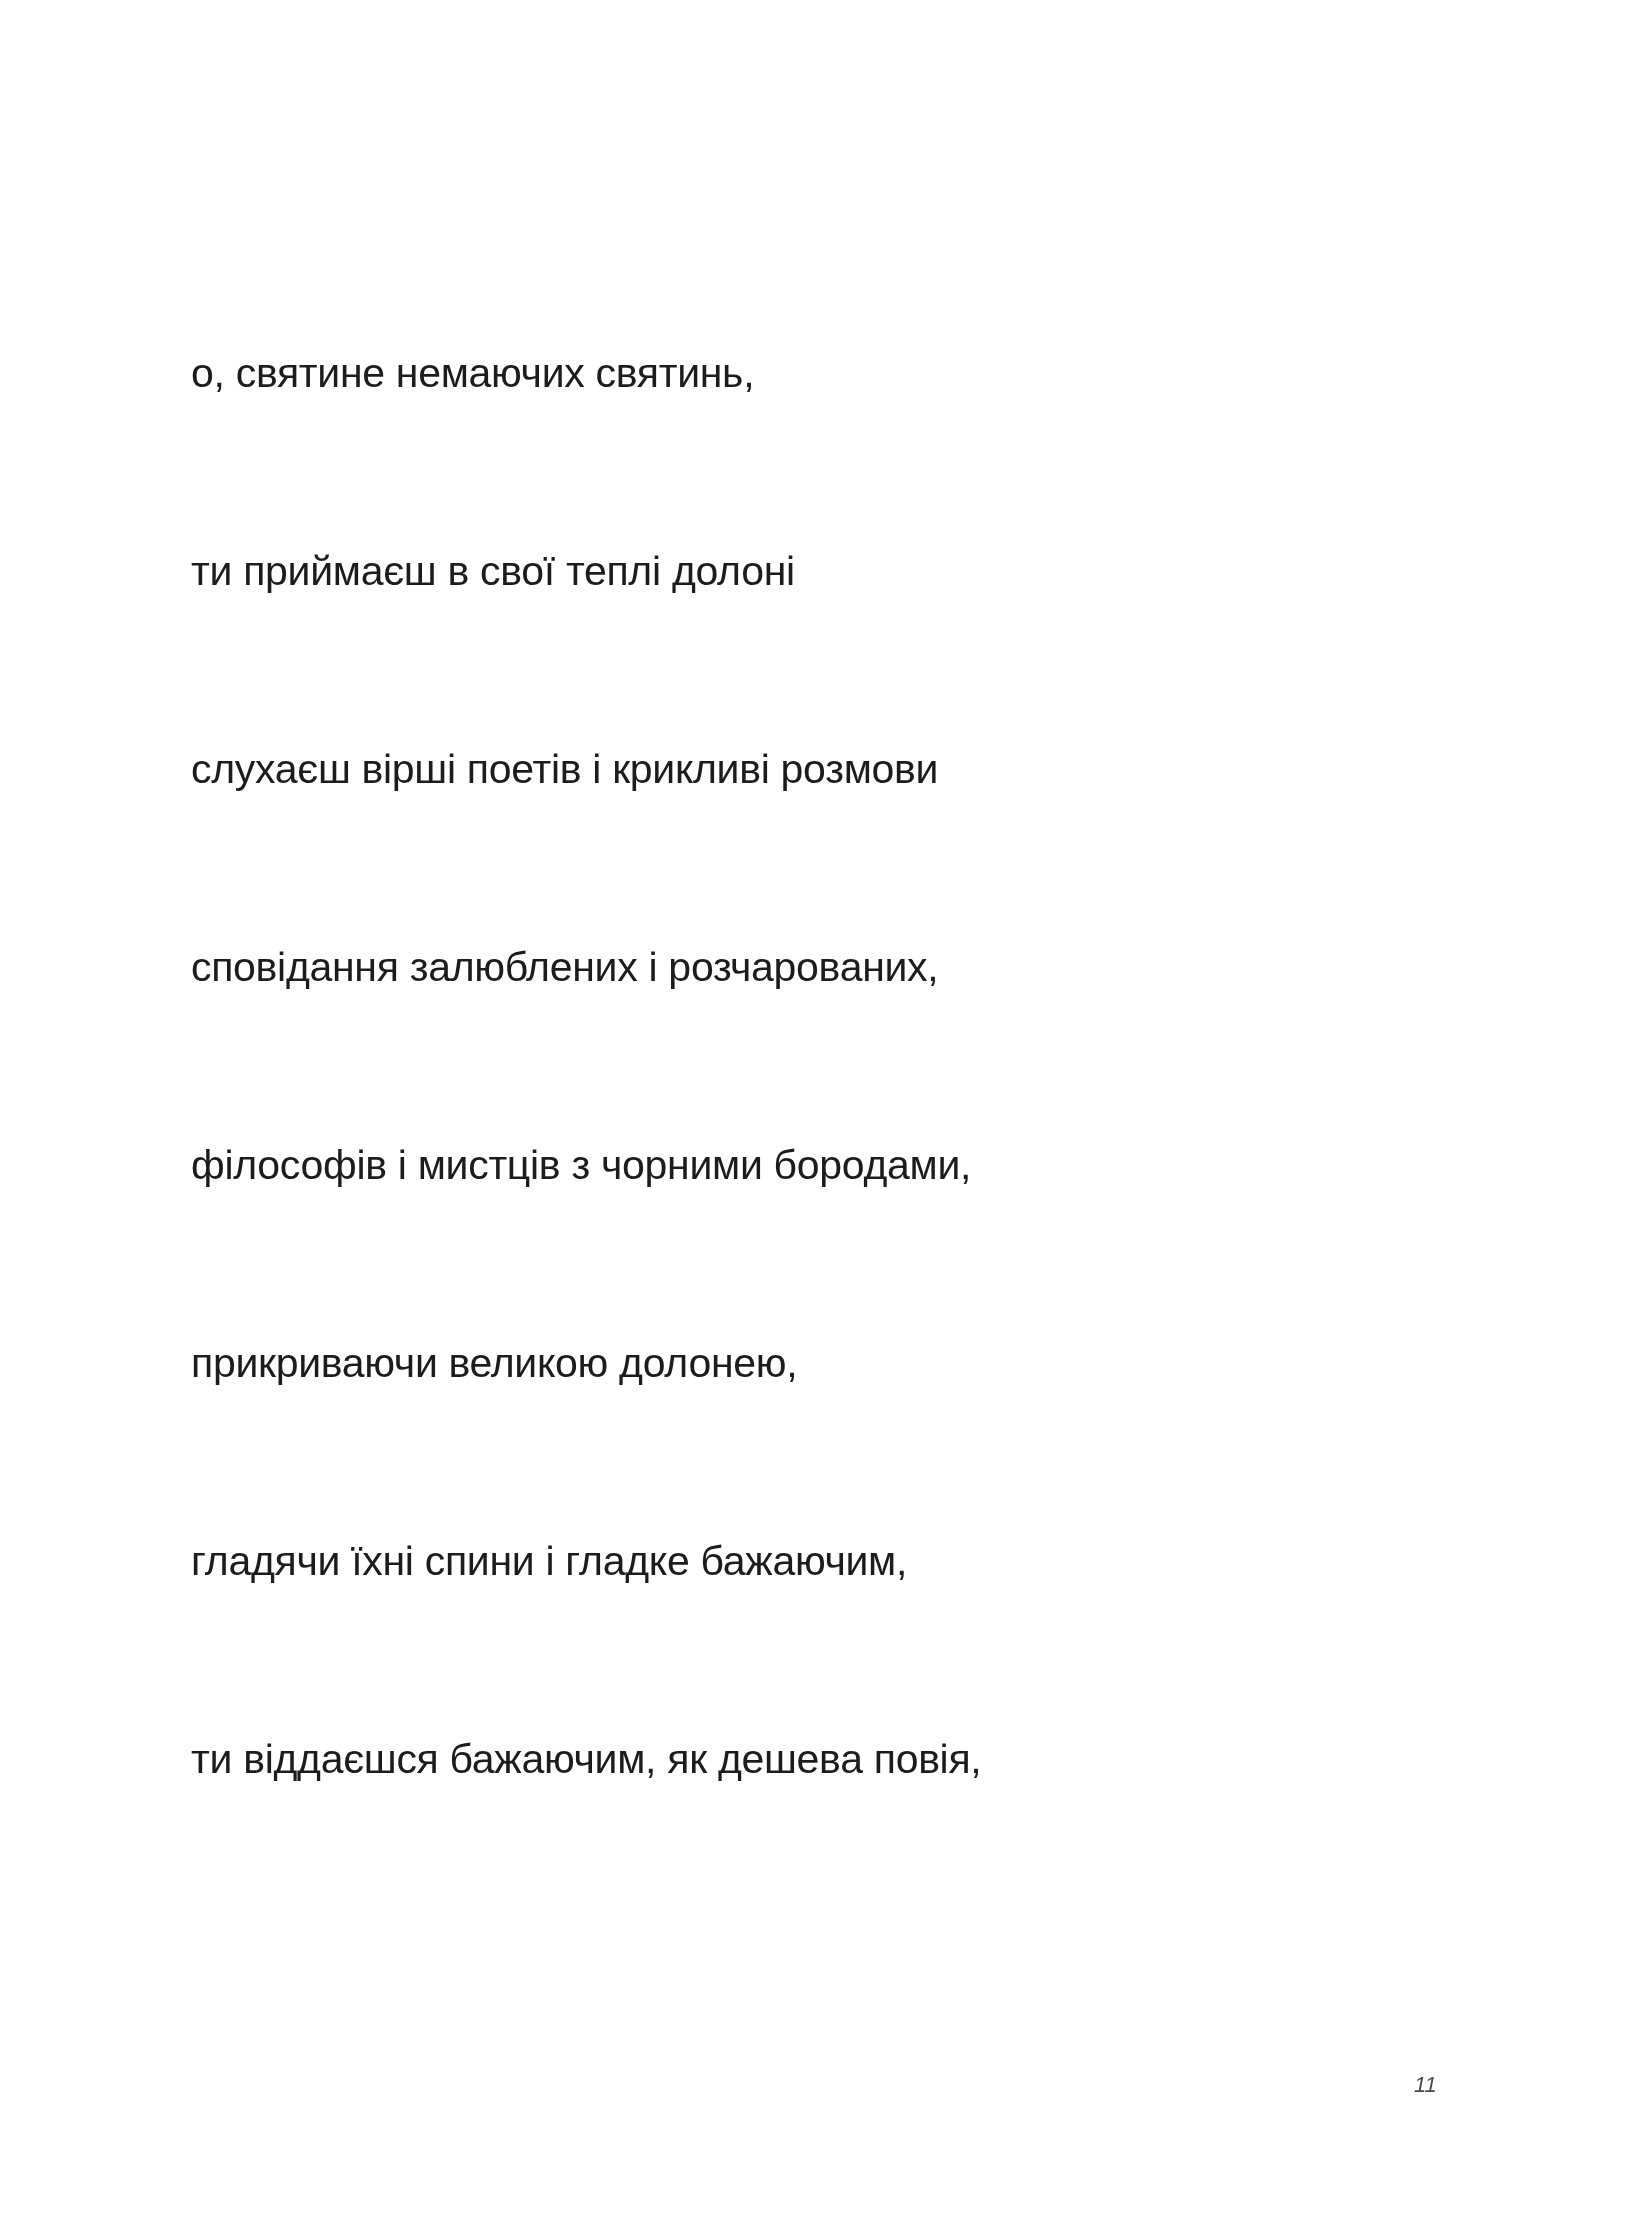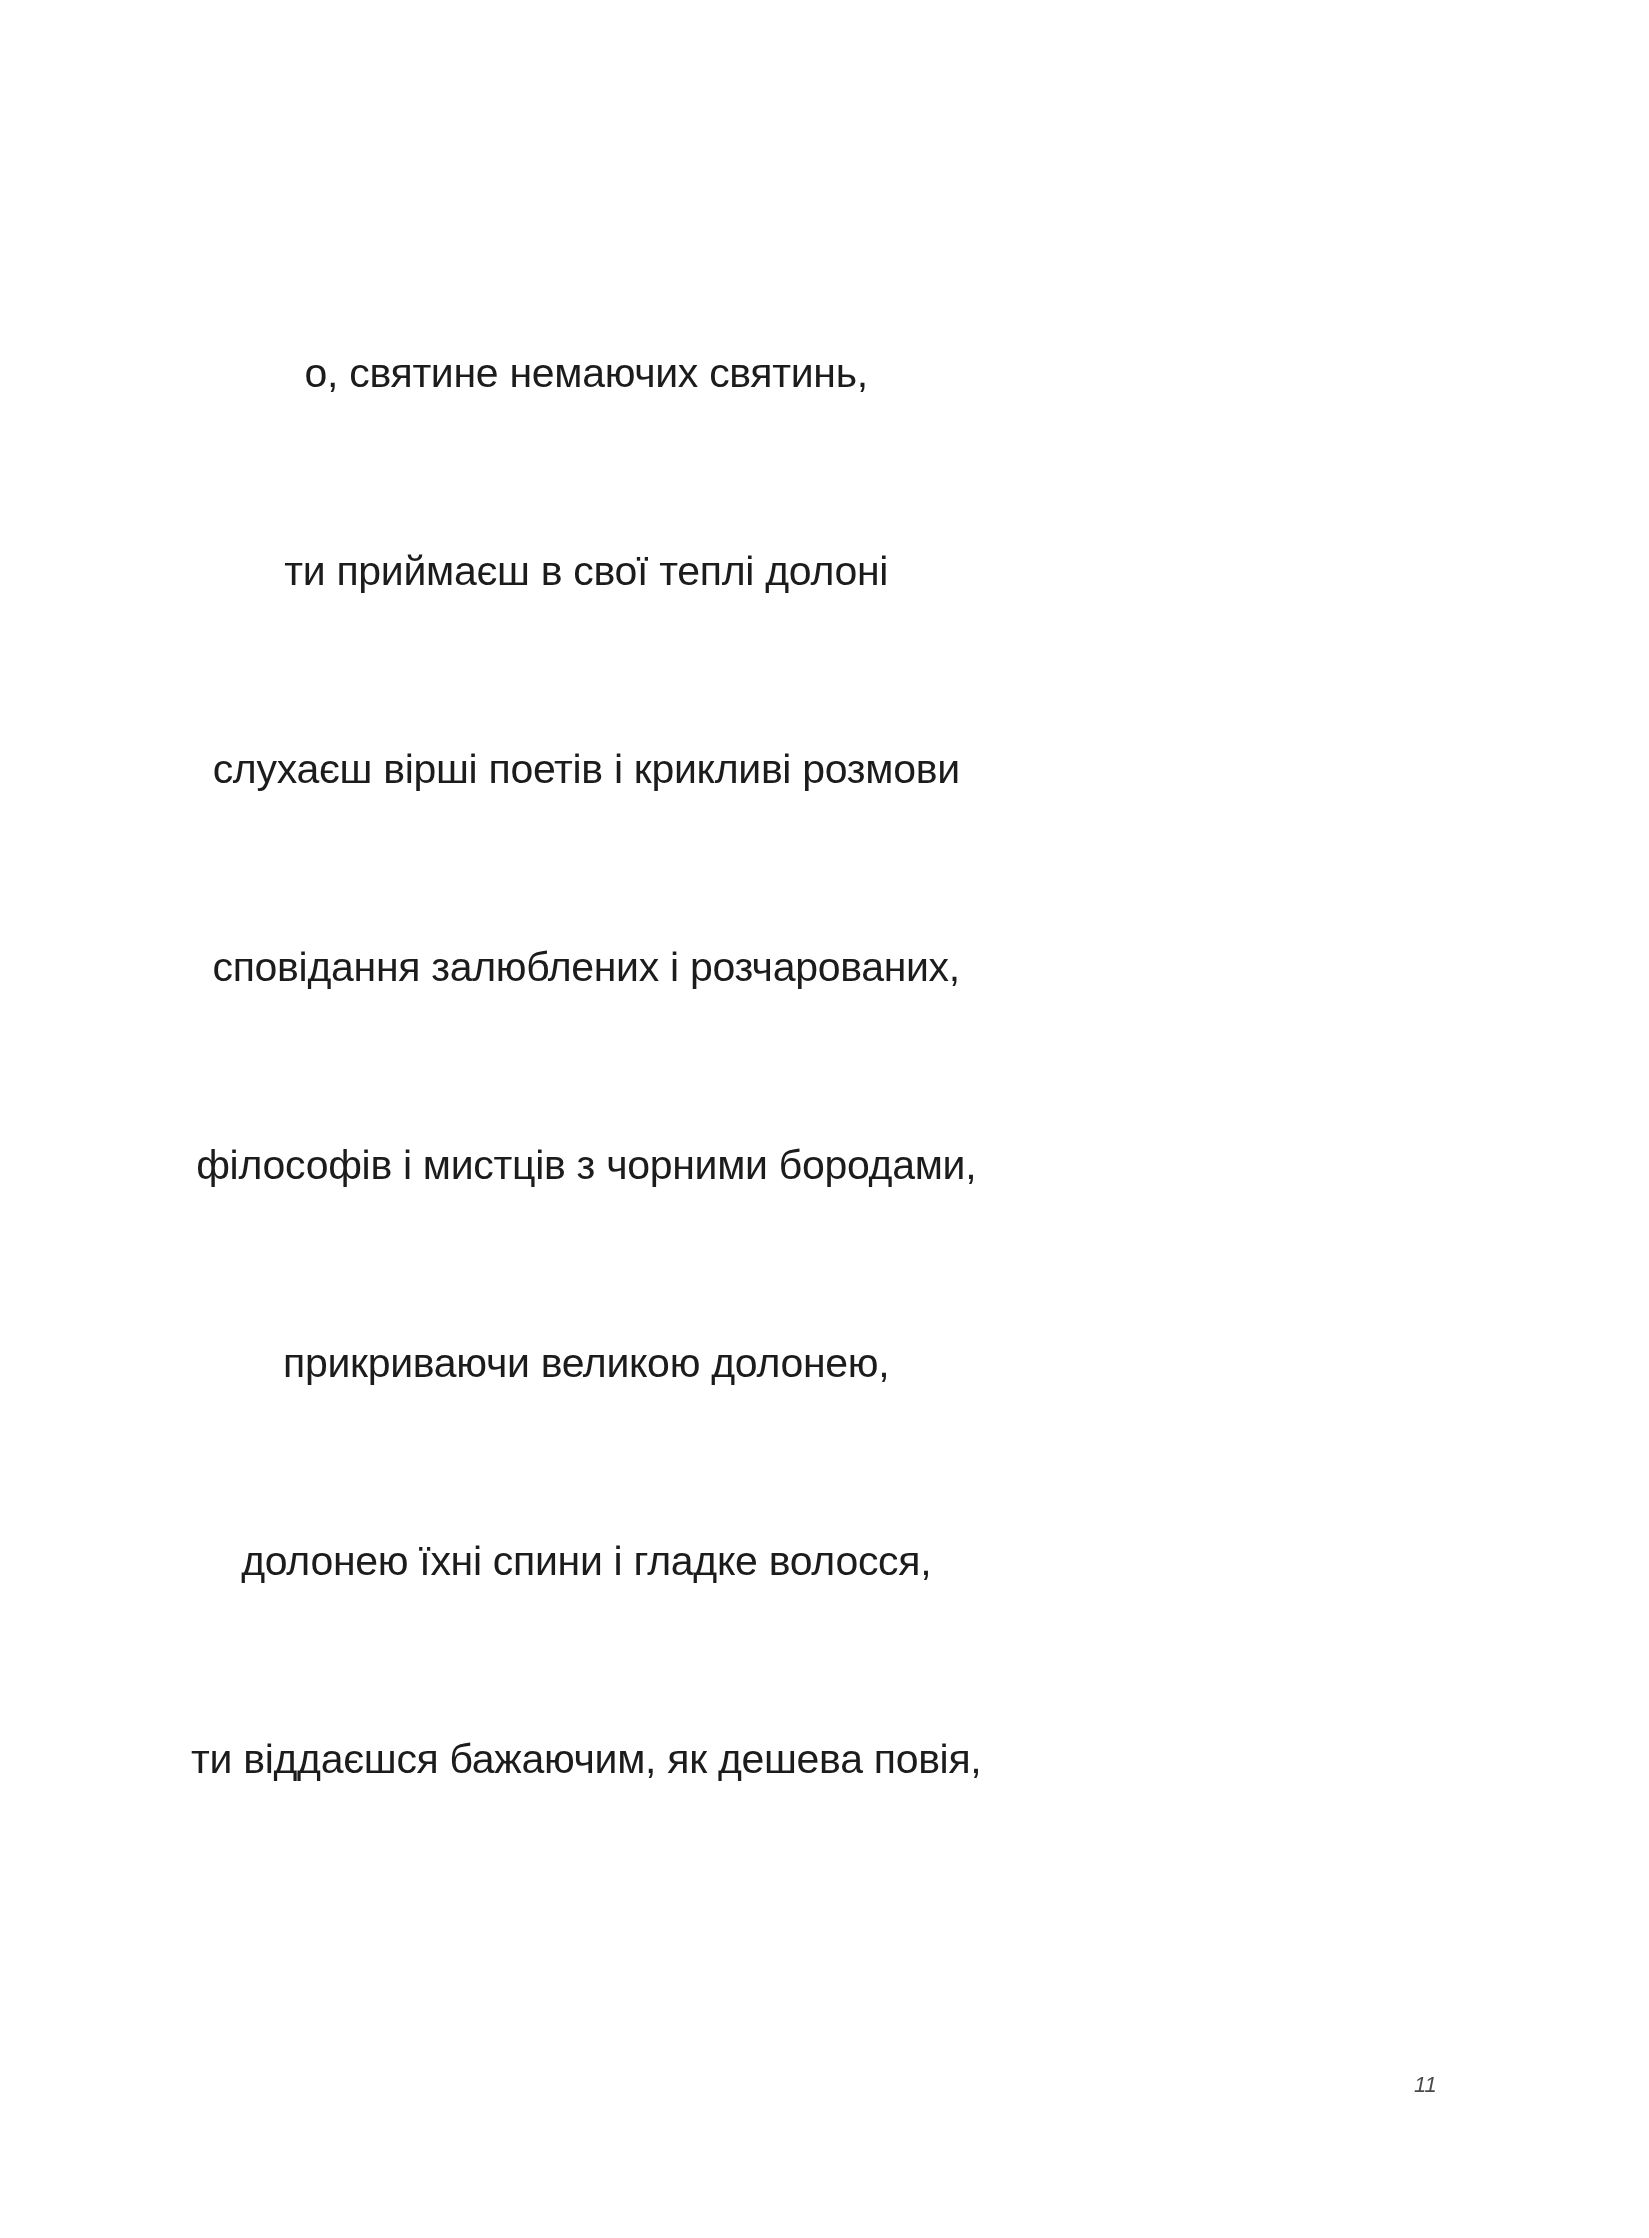--- a/index.html
+++ b/index.html
@@ -28,21 +28,20 @@
     font-family: "Liberation Sans", sans-serif;
     font-size: 41px;
     line-height: 66px;
     color: #1c1c1c;
     letter-spacing: -0.3px;
     white-space: pre;
   }
   .line {
     display: block;
     height: 66px;
-    text-align: center;
   }
   .page-number {
     position: absolute;
     left: 1414px;
     top: 2064px;
     font-family: "Liberation Sans", sans-serif;
     font-size: 22px;
     line-height: 41px;
     color: #4a4a4a;
     font-style: italic;
@@ -52,21 +51,21 @@
 <body>
 
 <div class="page">
   <div class="poem">
     <span class="line">о, святине немаючих святинь,</span>
     <span class="line">ти приймаєш в свої теплі долоні</span>
     <span class="line">слухаєш вірші поетів і крикливі розмови</span>
     <span class="line">сповідання залюблених і розчарованих,</span>
     <span class="line">філософів і мистців з чорними бородами,</span>
     <span class="line">прикриваючи великою долонею,</span>
-    <span class="line">долонею їхні спини і гладке волосся,</span>
+    <span class="line">гладячи їхні спини і гладке бажаючим,</span>
     <span class="line">ти віддаєшся бажаючим, як дешева повія,</span>
     
     
     
 
     
 
     
 
     

